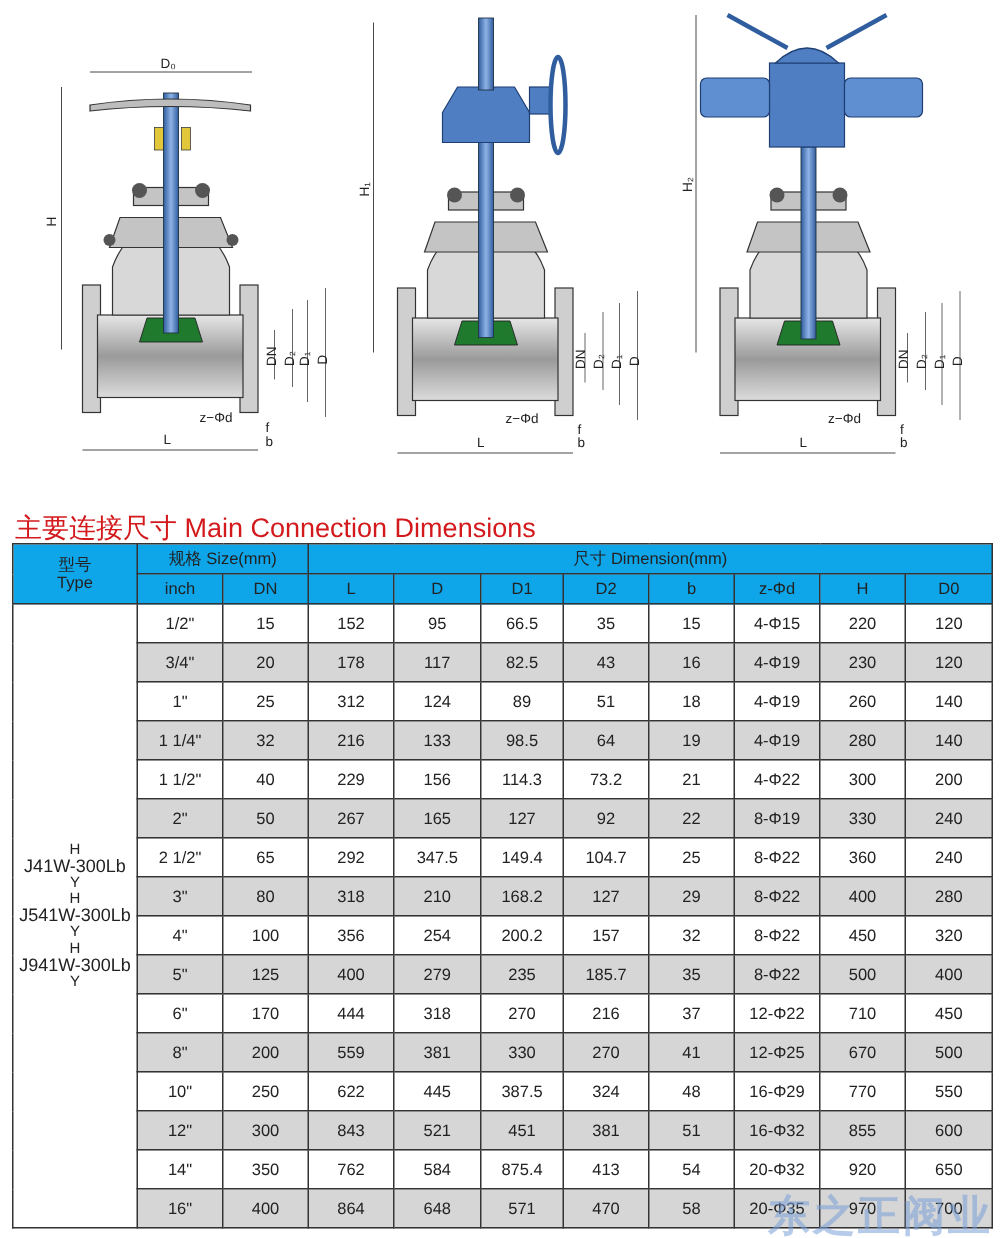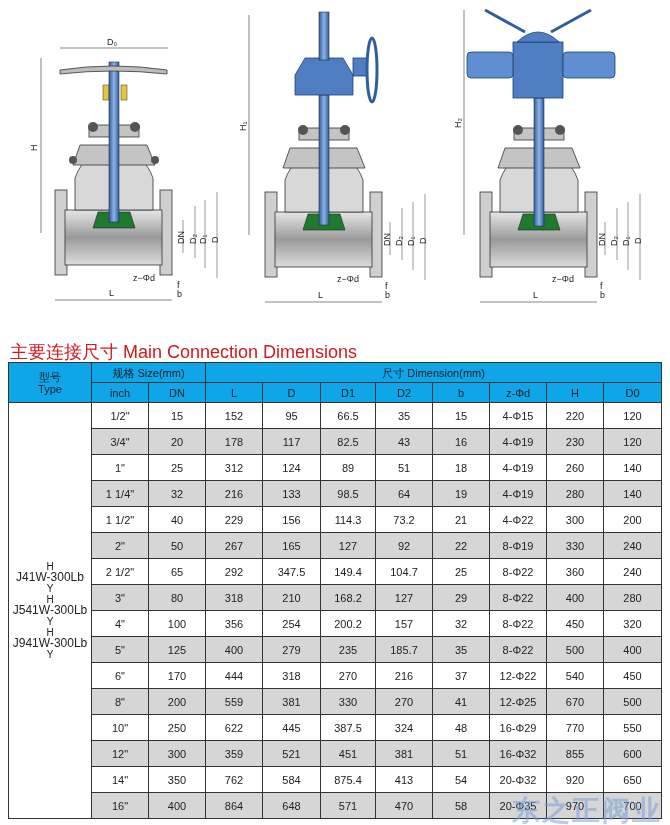--- a/index.html
+++ b/index.html
@@ -314,21 +314,21 @@
       </tr>
       <tr>
         <td class="v">6"</td>
         <td class="v">170</td>
         <td class="v">444</td>
         <td class="v">318</td>
         <td class="v">270</td>
         <td class="v">216</td>
         <td class="v">37</td>
         <td class="v">12-Φ22</td>
-        <td class="v">540</td>
+        <td class="v">710</td>
         <td class="v">450</td>
       </tr>
       <tr class="shaded">
         <td class="v">8"</td>
         <td class="v">200</td>
         <td class="v">559</td>
         <td class="v">381</td>
         <td class="v">330</td>
         <td class="v">270</td>
         <td class="v">41</td>
@@ -344,21 +344,21 @@
         <td class="v">387.5</td>
         <td class="v">324</td>
         <td class="v">48</td>
         <td class="v">16-Φ29</td>
         <td class="v">770</td>
         <td class="v">550</td>
       </tr>
       <tr class="shaded">
         <td class="v">12"</td>
         <td class="v">300</td>
-        <td class="v">359</td>
+        <td class="v">843</td>
         <td class="v">521</td>
         <td class="v">451</td>
         <td class="v">381</td>
         <td class="v">51</td>
         <td class="v">16-Φ32</td>
         <td class="v">855</td>
         <td class="v">600</td>
       </tr>
       <tr>
         <td class="v">14"</td>

